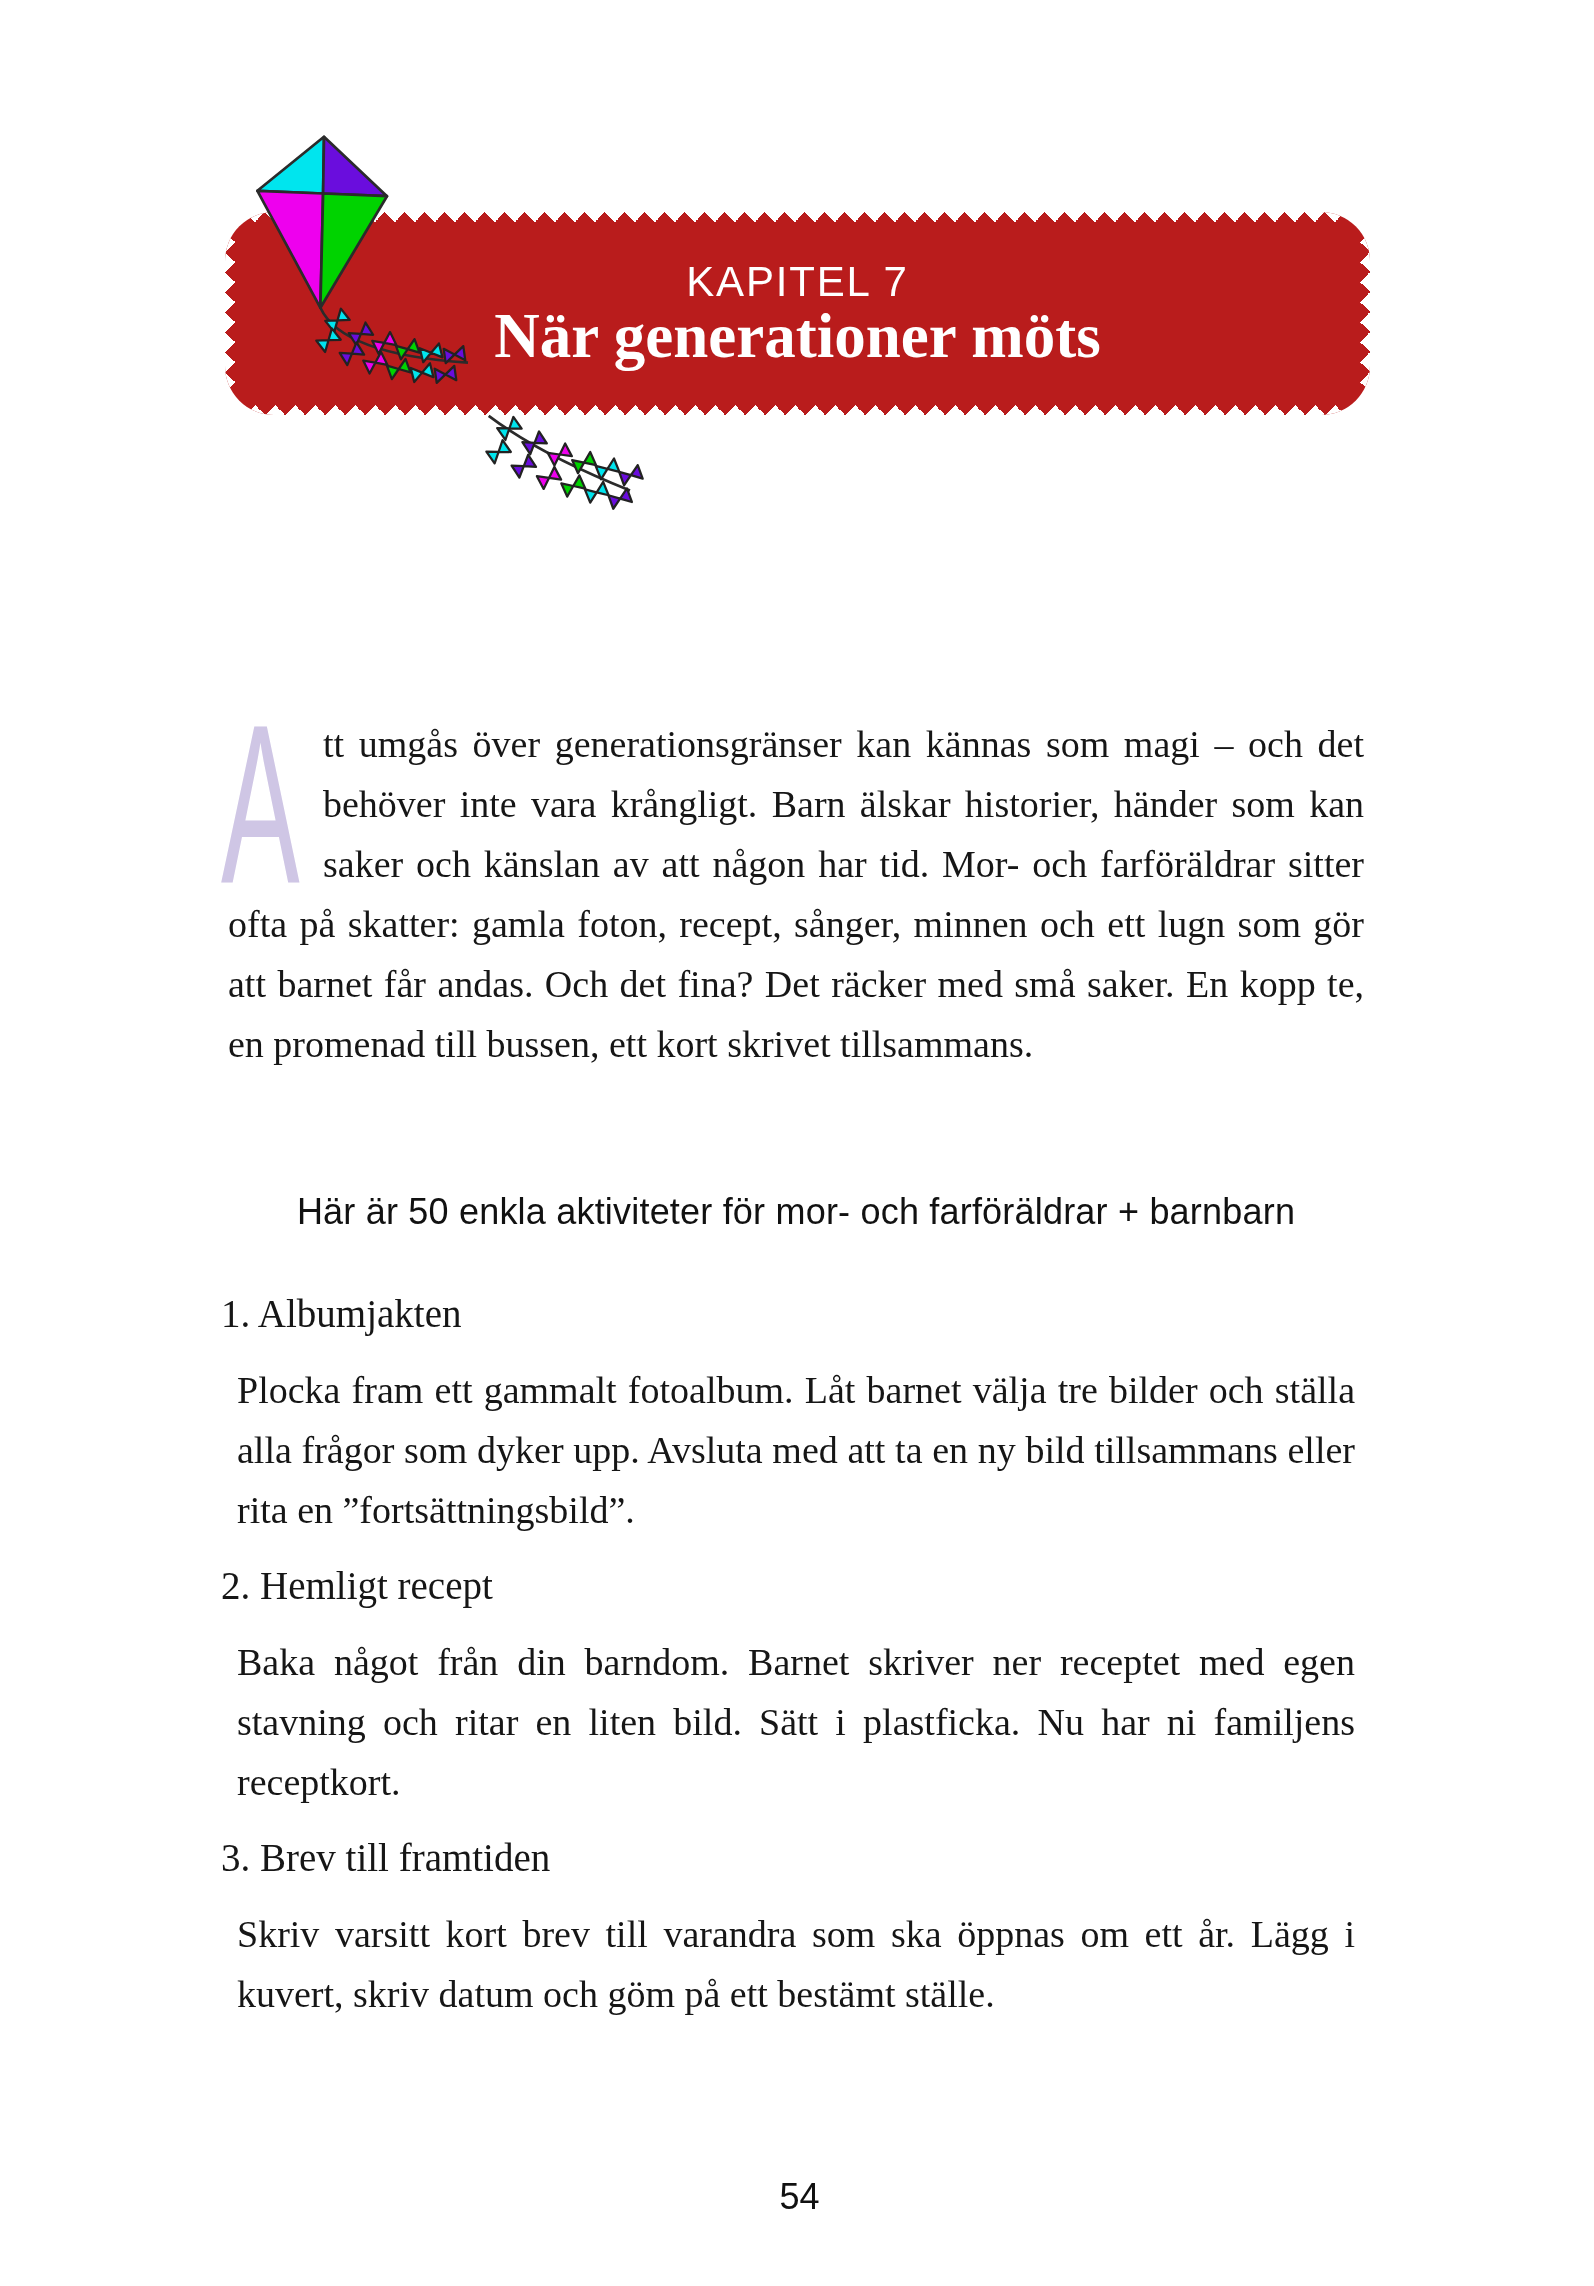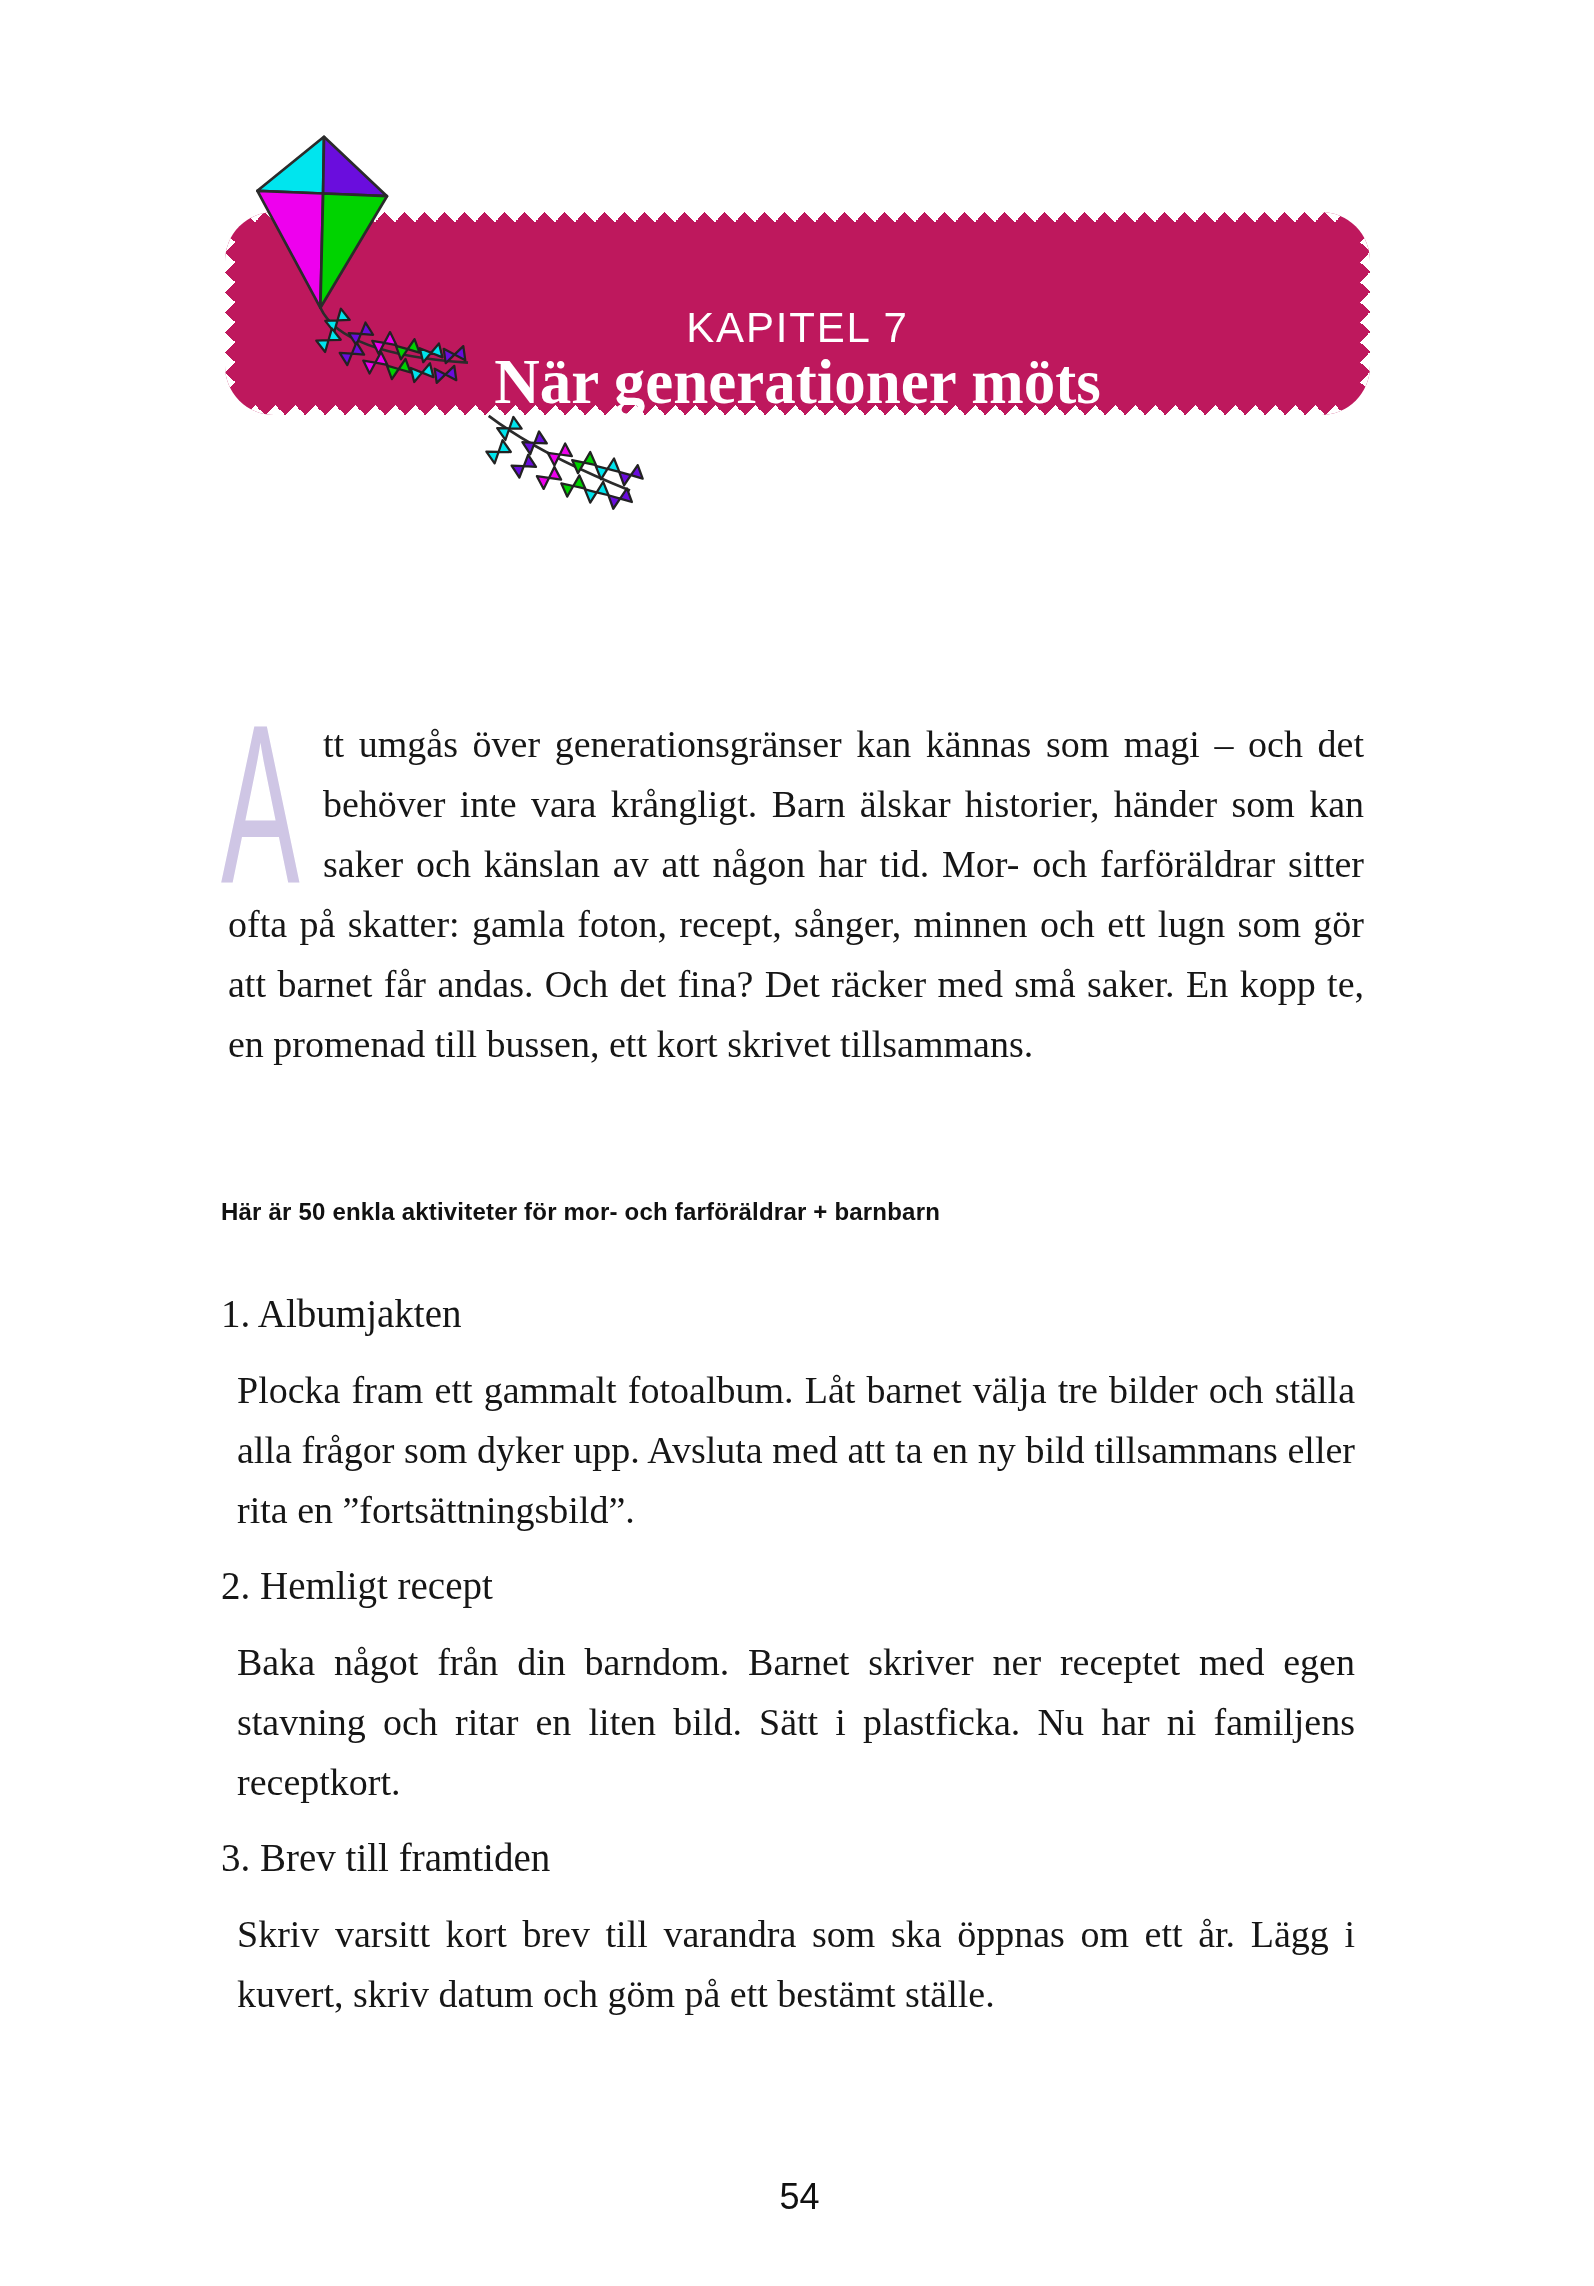--- a/index.html
+++ b/index.html
@@ -4,22 +4,22 @@
 <style>
   html,body{margin:0;padding:0;background:#ffffff;}
   .page{
     position:relative;width:1595px;height:2286px;background:#ffffff;overflow:hidden;
     font-family:"Liberation Serif",serif;color:#161616;
   }
 
   
   .banner{
     position:absolute;left:225px;top:212px;width:1145px;height:203px;
-    background:#be185d;border-radius:49px;overflow:hidden;z-index:1;
-    display:flex;flex-direction:column;align-items:center;justify-content:flex-end;
+    background:#b91c1c;border-radius:49px;overflow:hidden;z-index:1;
+    display:flex;flex-direction:column;align-items:center;justify-content:center;
     gap:0;box-sizing:border-box;padding-top:3.6px;
   }
   .zz{position:absolute;pointer-events:none;}
   .zz-top{left:0;right:0;top:0;height:10px;
     background:conic-gradient(from 315deg at 50% 100%, #fff 0deg 90deg, rgba(255,255,255,0) 90deg 360deg) 0 0/20px 10px repeat-x;}
   .zz-bottom{left:0;right:0;bottom:0;height:10px;
     background:conic-gradient(from 135deg at 50% 0%, #fff 0deg 90deg, rgba(255,255,255,0) 90deg 360deg) 0 0/20px 10px repeat-x;}
   .zz-left{top:0;bottom:0;left:0;width:10px;
     background:conic-gradient(from 225deg at 100% 50%, #fff 0deg 90deg, rgba(255,255,255,0) 90deg 360deg) 0 0/10px 20px repeat-y;}
   .zz-right{top:0;bottom:0;right:0;width:10px;
@@ -45,22 +45,22 @@
     float:left;width:86px;height:169px;margin:3.6px 16px 0 0;position:relative;
   }
   .dropcap-glyph{
     position:absolute;left:0;top:-20px;
     font-family:"Liberation Sans",sans-serif;font-weight:400;
     font-size:227px;line-height:227px;color:#cfc6e5;
     transform:scaleX(0.52);transform-origin:left top;
   }
   .intro{margin:7px;}
   .list-heading{
-    font-family:"Liberation Sans",sans-serif;font-size:24px;font-weight:700;
-    line-height:45px;margin:115px 0 0 0;text-align:left;color:#111111;letter-spacing:0.2px;
+    font-family:"Liberation Sans",sans-serif;font-size:36px;font-weight:400;
+    line-height:45px;margin:115px 0 0 0;text-align:center;color:#111111;letter-spacing:0.2px;
   }
   .activity{margin:10.8px 0 0 0;}
   .activity.first{margin-top:50px;}
   .activity-title{font-size:39px;font-weight:400;line-height:60px;margin:0;text-align:left;}
   .activity-body{margin:16px;}
 
   .page-number{
     position:absolute;left:4px;right:0;top:2176px;text-align:center;
     font-family:"Liberation Sans",sans-serif;font-size:36px;color:#111111;
   }

